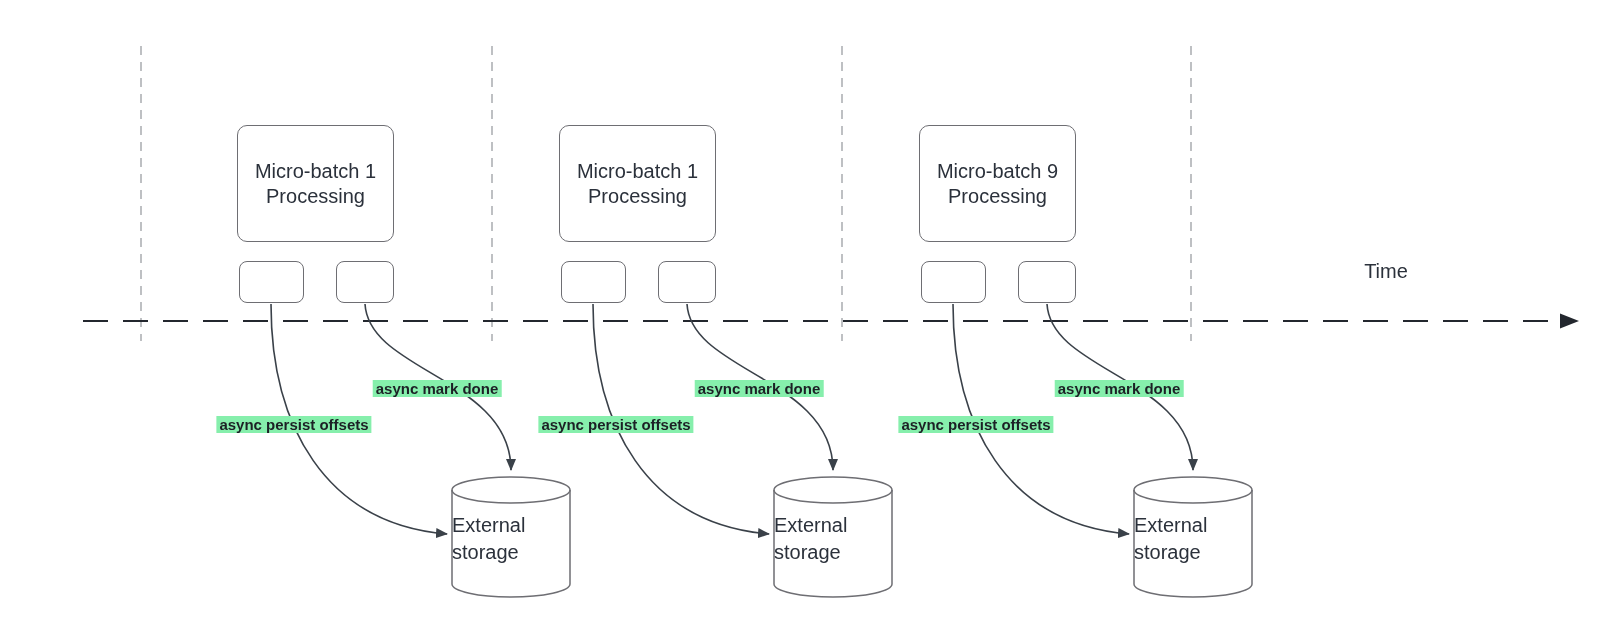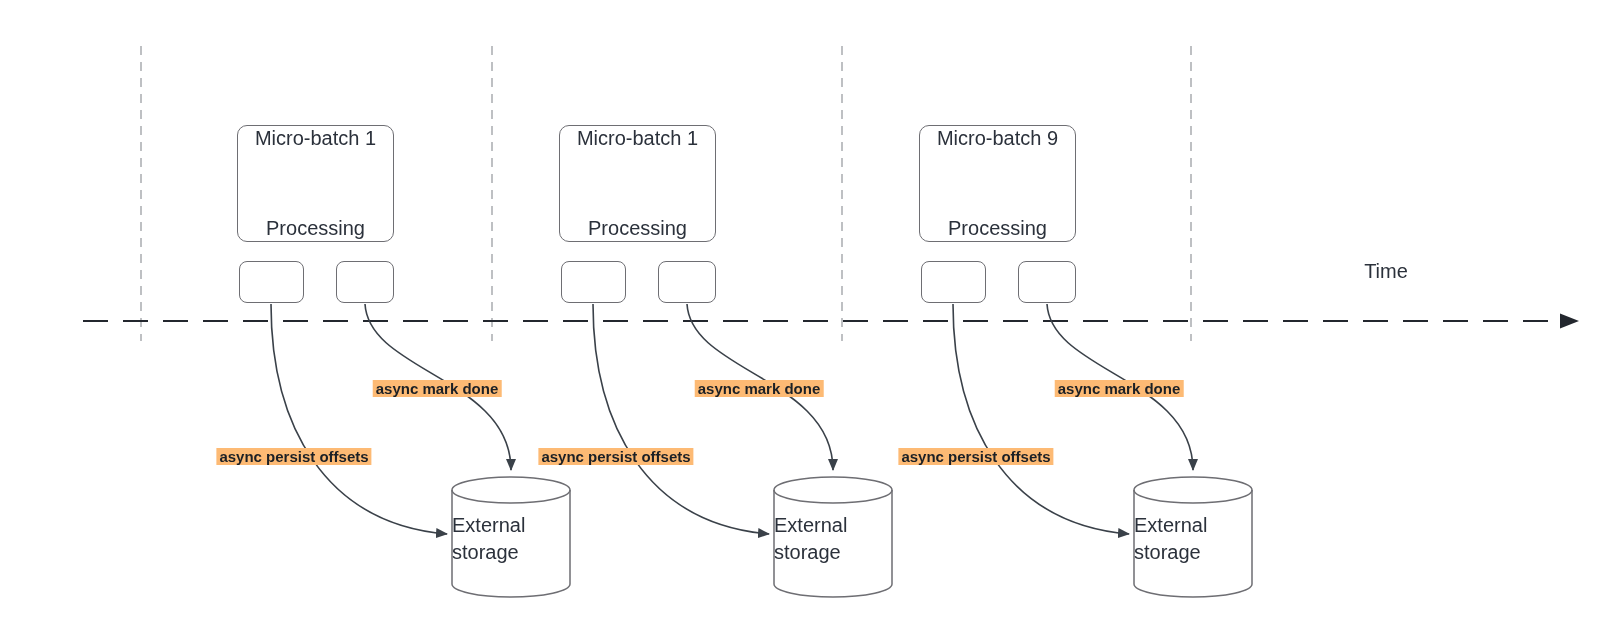--- a/index.html
+++ b/index.html
@@ -67,21 +67,21 @@
     top: 125px;
     width: 157px;
     height: 117px;
     box-sizing: border-box;
     border: 1.5px solid var(--shape-border, #6e6e73);
     border-radius: 10px;
     background: #ffffff;
     display: flex;
     flex-direction: column;
     align-items: center;
-    justify-content: space-between;
+    justify-content: center;
     text-align: center;
     font-size: 20px;
     line-height: 25px;
     color: var(--text, #2b313b);
   }
   .mini {
     position: absolute;
     top: 261px;
     height: 42px;
     box-sizing: border-box;
@@ -90,25 +90,25 @@
     background: #ffffff;
   }
   .mini-a { left: 2px;  width: 65px; }
   .mini-b { left: 99px; width: 58px; }
   .edge-label {
     position: absolute;
     transform: translateX(-50%);
     font-size: 15px;
     font-weight: bold;
     color: var(--label, #1c2025);
-    background: #fdba74;
+    background: #86efac;
     padding: 0 3px;
     white-space: nowrap;
   }
-  .persist { left: 57px;  top: 416px; margin-top: 32px; }
+  .persist { left: 57px;  top: 416px; }
   .done    { left: 200px; top: 380px; }
   .storage-label {
     position: absolute;
     left: 215px;
     top: 512px;
     width: 118px;
     font-size: 20px;
     line-height: 27px;
     color: var(--text, #2b313b);
   }

